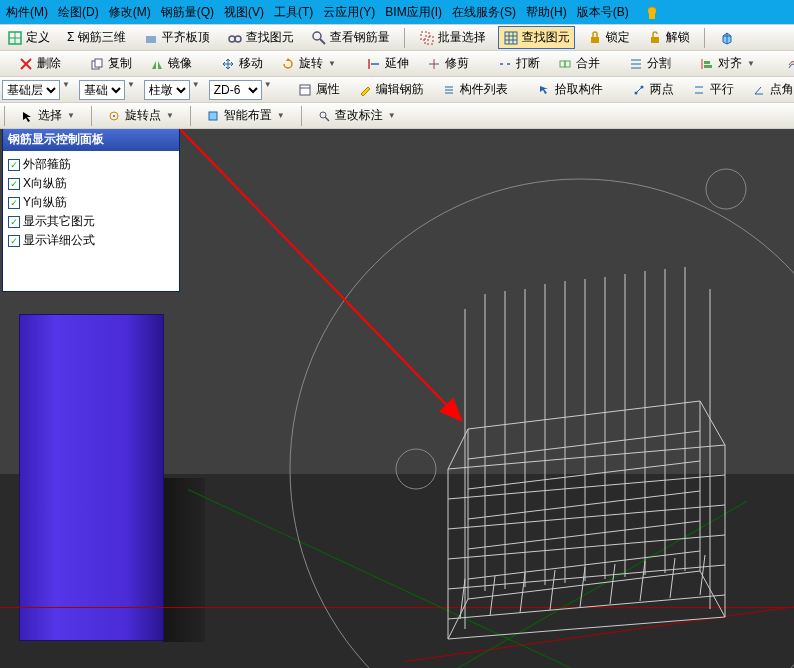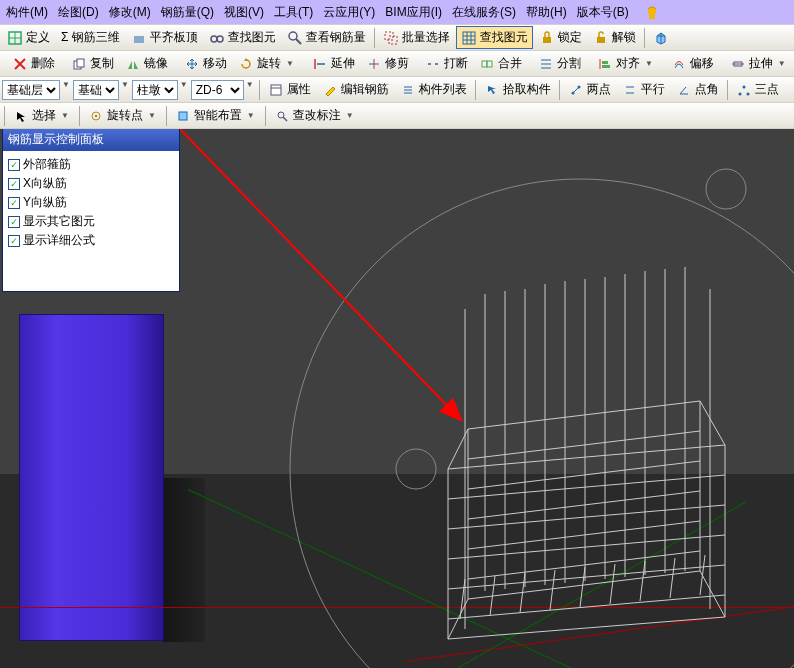--- a/index.html
+++ b/index.html
@@ -1,31 +1,31 @@
 <!DOCTYPE html>
 <html><head>
 <meta charset="utf-8">
 <style>
 *{margin:0;padding:0;box-sizing:border-box;font-family:"Microsoft YaHei","SimSun",sans-serif;font-size:12px}
 body{background:#ece9d8;width:794px;height:668px;overflow:hidden;user-select:none}
-.menubar{height:18px;background:#c4b5fd;display:flex;align-items:center;padding:12px 2px;gap:2px;border-bottom:1px solid #d4d0c8}
+.menubar{height:18px;background:#0ea5e9;display:flex;align-items:center;padding:12px 2px;gap:2px;border-bottom:1px solid #d4d0c8}
 .menubar span{padding:1px 4px;cursor:pointer}
 .construction-icon{display:inline-flex;align-items:center;margin-left:4px}
-.toolbar{height:26px;background:linear-gradient(#fefefe,#e5e3d9);display:flex;align-items:center;padding:0 2px;gap:1px;border-bottom:1px solid #d4d0c8}
+.toolbar{height:26px;background:linear-gradient(#fefefe,#e5e3d9);display:flex;align-items:center;padding:0 2px;gap:7px;border-bottom:1px solid #d4d0c8}
 .tb-btn{display:inline-flex;align-items:center;gap:3px;padding:2px 4px;border:1px solid transparent;cursor:pointer;white-space:nowrap}
 .tb-btn.active{border:1px solid #316ac5;background:#ffe6a0}
 .sep{width:1px;height:20px;background:#aca899;margin:0 2px}
 .ico{width:16px;height:16px;display:inline-flex;align-items:center;justify-content:center;font-size:11px}
 .dd{display:inline-flex;align-items:flex-start}
 .dd select{font-size:12px;border:1px solid #7f9db9;background:#fff;height:20px}
 .dd-arrow{font-size:8px;color:#555;padding:0 2px;cursor:pointer}
 .viewport{position:relative;width:794px;height:572px;background:#2a2a2a;overflow:hidden}
 .ground-plane{position:absolute;left:0;top:0;width:100%;height:345px;background:#404040}
 .panel{position:absolute;left:2px;top:-2px;width:178px;border:1px solid #0a246a}
-.panel-title{background:linear-gradient(#4a6fd6,#2a4ba8);color:#fff;padding:3px 5px;font-weight:normal;font-size:12px}
+.panel-title{background:linear-gradient(#4a6fd6,#2a4ba8);color:#fff;padding:3px 5px;font-weight:bold;font-size:12px}
 .panel-body{background:#fff;padding:4px 5px 30px;min-height:140px}
 .chk-row{display:flex;align-items:center;gap:3px;padding:1px 0}
 .chk{width:12px;height:12px;border:1px solid #1c5180;display:inline-flex;align-items:center;justify-content:center;font-size:9px;color:#21a121;background:#fff}
 .pillar{position:absolute;left:19px;top:185px;width:145px;height:327px;background:linear-gradient(90deg,#3a1fb8 0%,#5536e8 25%,#4a2bd6 75%,#2a1590 100%);border:1px solid #1a0f6a}
 .pillar-shadow{position:absolute;left:163px;top:349px;width:42px;height:164px;background:linear-gradient(90deg,rgba(0,0,0,0.5),rgba(0,0,0,0.15))}
 .axis-x{position:absolute;left:0;top:478px;width:794px;height:1px;background:#a00}
 .axis-x2{position:absolute;left:405px;top:532px;width:400px;height:1px;background:#a00;transform:rotate(-8deg);transform-origin:left}
 .axis-y{position:absolute;left:188px;top:360px;width:500px;height:1px;background:#060;transform:rotate(25deg);transform-origin:left}
 .axis-y2{position:absolute;left:400px;top:572px;width:400px;height:1px;background:#060;transform:rotate(-30deg);transform-origin:left}
 svg{display:block}

